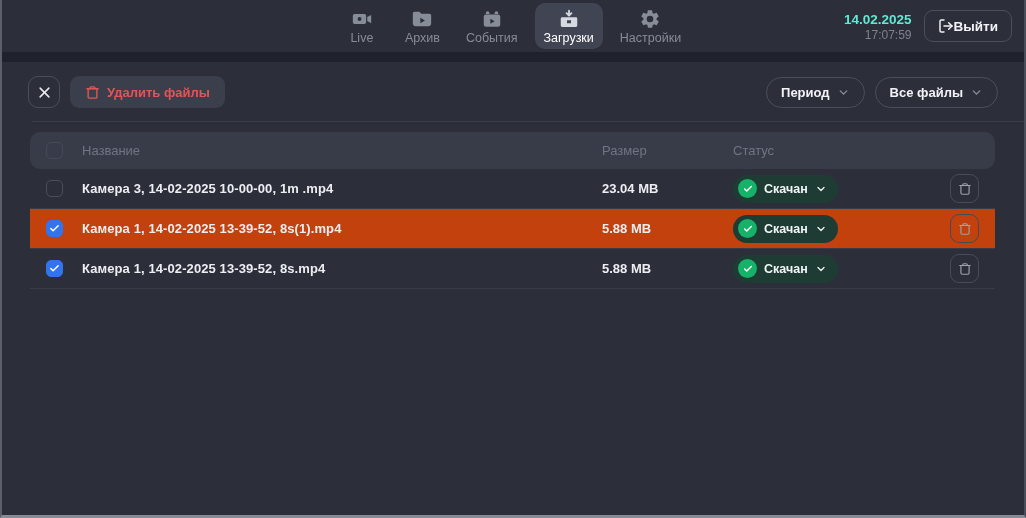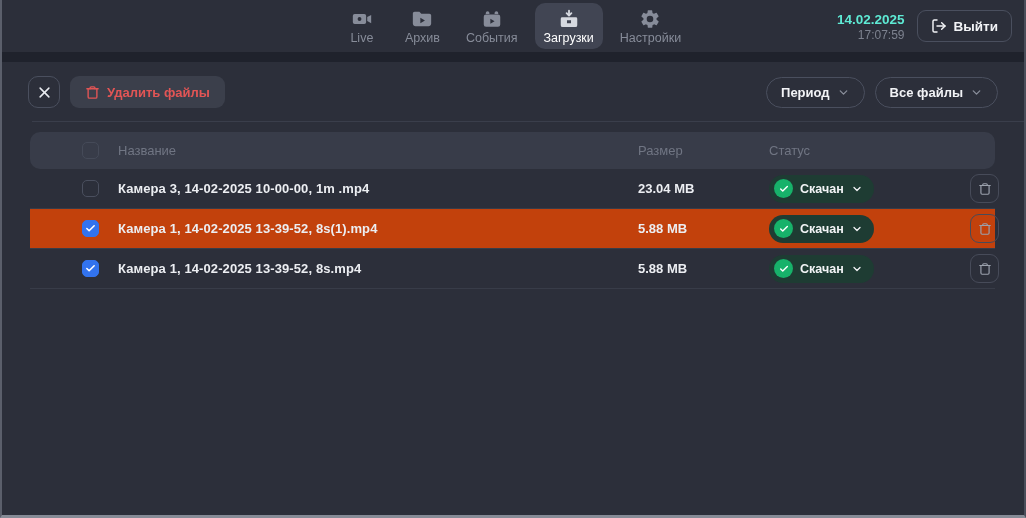--- a/index.html
+++ b/index.html
@@ -35,21 +35,21 @@
   .tab.active .tab-label{ color:#ffffff; }
   .tab-icon{ height:22px; display:flex; align-items:center; }
   .topbar-right{
     position:absolute; right:12px; top:0; height:52px;
     display:flex; align-items:center; gap:12px;
   }
   .datetime{ text-align:right; }
   .dt-date{ color:#5eead4; font-size:13.5px; font-weight:700; line-height:17px; }
   .dt-time{ color:#7d828f; font-size:12px; line-height:14px; }
   .logout-btn{
-    display:flex; align-items:center; gap:7px;
+    display:flex; align-items:center; 
     background:transparent; border:1px solid #4a4f5e; border-radius:9px;
     color:#f2f3f6; font-family:inherit; font-size:13.5px; font-weight:700;
     padding:7px 13px; cursor:pointer;
   }
   .topbar-shadow{ height:10px; flex:0 0 10px; background:#1f222c; }
 
   
   .main{ flex:1; display:flex; flex-direction:column; }
   .toolbar{
     display:flex; align-items:center; gap:10px;
@@ -76,21 +76,20 @@
   }
   .pill .chev{ color:#8a8f9b; }
   .toolbar-divider{ height:1px; background:#3a3e4b; margin:3px 0 0 30px; }
 
   
   .table{ margin:10px 29px 0 28px; }
   .grid-cols{
     display:grid;
     grid-template-columns:52px 520px 131px 201px 1fr;
     align-items:center;
-    padding-left:36px;
   }
   .thead{
     height:37px; background:#383c49; border-radius:10px;
     color:#707583; font-size:13px;
   }
   .trow{ height:40px; border-bottom:1px solid #383c48; color:#eceef2; }
   .trow.highlighted{ background:#c2410c; }
   .cell{ display:flex; align-items:center; }
   .cb-cell{ padding-left:16px; }
   .name-cell{ font-size:13px; font-weight:700; letter-spacing:.1px; }

